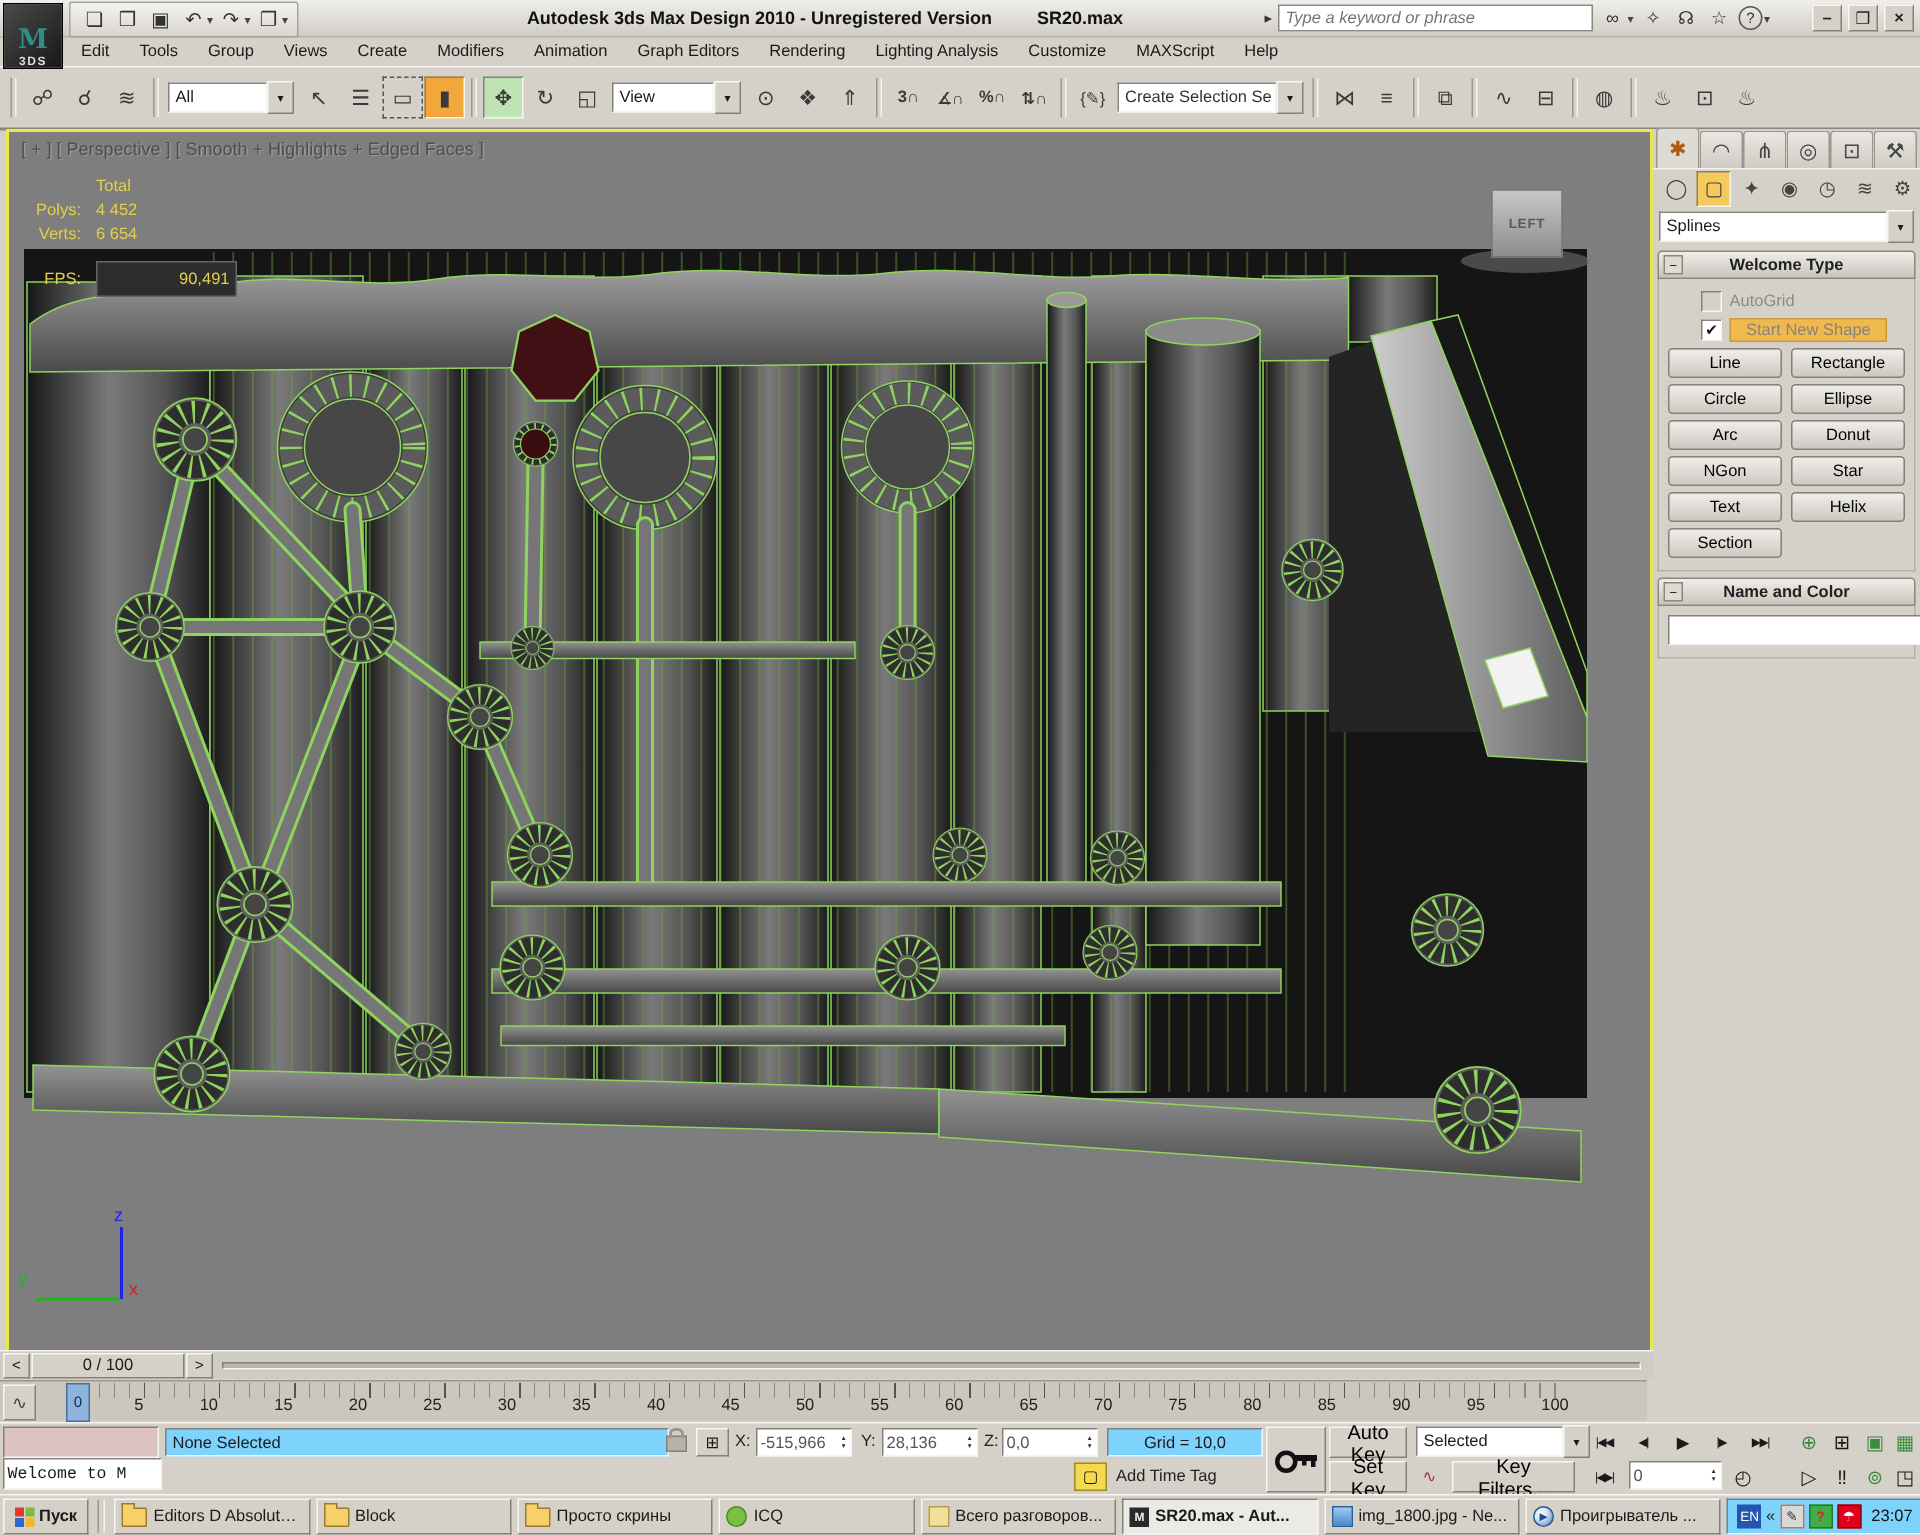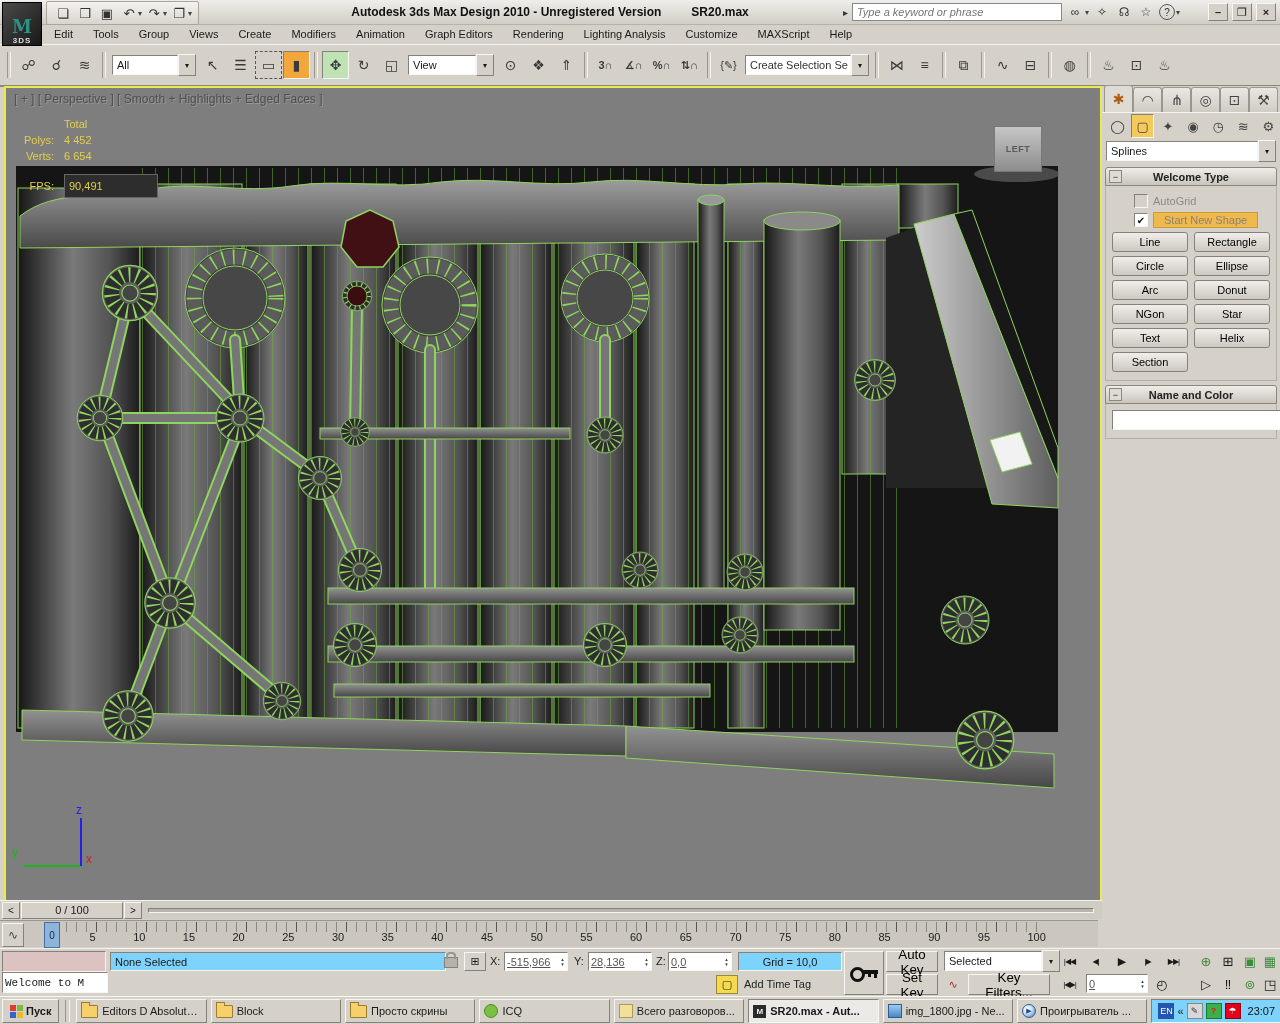--- a/index.html
+++ b/index.html
@@ -49,21 +49,21 @@
     border-color:#f7f6f3 #84817a #84817a #f7f6f3;display:flex;align-items:center;justify-content:center;font-size:8px;}
   .snap{font-size:11px;font-weight:bold;}
   
   .vpframe{position:absolute;left:4px;top:86px;width:1094px;height:812px;border:2px solid #e9e94e;background:#7e7e7e;}
   .vp{position:relative;width:1090px;height:808px;overflow:hidden;}
   .vp svg.engine{position:absolute;left:0;top:0;}
   .vplabel{position:absolute;left:8px;top:4px;color:#4f4f4f;text-shadow:1px 1px 0 #989898;font-size:12px;}
   .stats{position:absolute;left:6px;top:28px;color:#e3cf4a;font-size:11px;}
   .stats .srow{display:flex;height:16px;align-items:center;}
   .stats .slab{width:42px;text-align:right;margin-right:10px;}
-  .fpsbox{background:#2d2d2d;border:1px solid #666;color:#e3cf4a;padding:4px 4px;min-width:84px;height:14px;line-height:14px;}
+  .fpsbox{background:#2d2d2d;border:1px solid #666;color:#e3cf4a;padding:4px 4px;min-width:84px;height:14px;line-height:14px;text-align:right;}
   .viewcube{position:absolute;right:34px;top:36px;width:90px;height:62px;}
   .vcshadow{position:absolute;left:2px;top:42px;width:86px;height:16px;background:#6e6e6e;border-radius:50%;opacity:.6;}
   .vcube{position:absolute;left:22px;top:2px;width:46px;height:44px;background:linear-gradient(#c6c6c6,#8d8d8d);
     border:1px solid #777;display:flex;align-items:center;justify-content:center;
     color:#5a5a5a;font-size:9px;font-weight:bold;letter-spacing:.5px;}
   
   .panel{position:absolute;left:1102px;top:86px;width:178px;height:860px;background:#d5d1c9;}
   .ptabs{display:flex;height:26px;align-items:flex-end;padding-left:2px;}
   .ptab{width:27px;height:24px;display:flex;align-items:center;justify-content:center;font-size:14px;color:#444;
     border:1px solid #9a978f;border-bottom:none;background:linear-gradient(#e9e7e2,#cfccc4);border-radius:3px 3px 0 0;cursor:pointer;}
@@ -111,21 +111,21 @@
   
   .statusbar{position:absolute;left:0;top:948px;width:1280px;height:48px;background:#d5d1c9;border-top:1px solid #f4f3ef;}
   .macro{left:2px;top:2px;width:102px;height:19px;background:#ddc2c2;border:1px solid;border-color:#84817a #f7f6f3 #f7f6f3 #84817a;}
   .listener{left:2px;top:23px;width:102px;height:19px;font-family:"Liberation Mono","DejaVu Sans Mono",monospace;
     font-size:11px;display:flex;align-items:center;padding-left:2px;white-space:nowrap;overflow:hidden;}
   .sfield{display:flex;align-items:center;padding:0 4px;height:17px;}
   .lockico{left:444px;top:8px;width:12px;height:9px;background:#b5b2aa;border:1px solid #84817a;}
   .lockico::before{content:"";position:absolute;left:1px;top:-6px;width:6px;height:5px;border:2px solid #9a978f;border-bottom:none;border-radius:4px 4px 0 0;}
   .clab{font-size:11px;color:#222;}
   .cofield{display:flex;align-items:center;height:17px;}
-  .cofield input{flex:1;min-width:0;height:15px;border:none;outline:none;font-size:11px;color:#555;padding:4px 2px;background:transparent;text-decoration:underline;}
+  .cofield input{flex:1;min-width:0;height:15px;border:none;outline:none;font-size:11px;color:#555;padding:4px 2px;background:transparent;}
   .spn{width:9px;display:flex;flex-direction:column;align-items:center;justify-content:center;font-size:5px;line-height:5px;color:#333;flex:none;}
   .keybtn{left:844px;top:2px;width:38px;height:42px;display:flex;align-items:center;justify-content:center;cursor:pointer;}
   .keyico{position:relative;width:28px;height:14px;}
   .keyring{position:absolute;left:0;top:1px;width:9px;height:9px;border:3px solid #111;border-radius:50%;}
   .keyshaft{position:absolute;left:13px;top:4px;width:15px;height:4px;background:#111;}
   .keyshaft::before{content:"";position:absolute;right:1px;top:4px;width:3px;height:4px;background:#111;}
   .keyshaft::after{content:"";position:absolute;right:7px;top:4px;width:3px;height:3px;background:#111;}
   .abtn{display:flex;align-items:center;justify-content:center;cursor:pointer;}
   .pb{width:23px;height:21px;display:flex;align-items:center;justify-content:center;font-size:8px;letter-spacing:-1px;cursor:pointer;}
   .nv{width:20px;height:21px;display:flex;align-items:center;justify-content:center;font-size:13px;cursor:pointer;}

